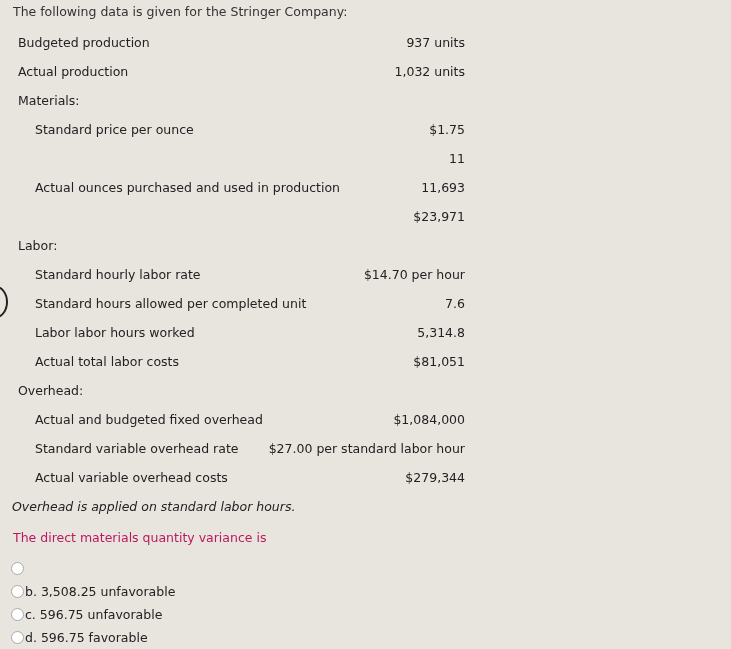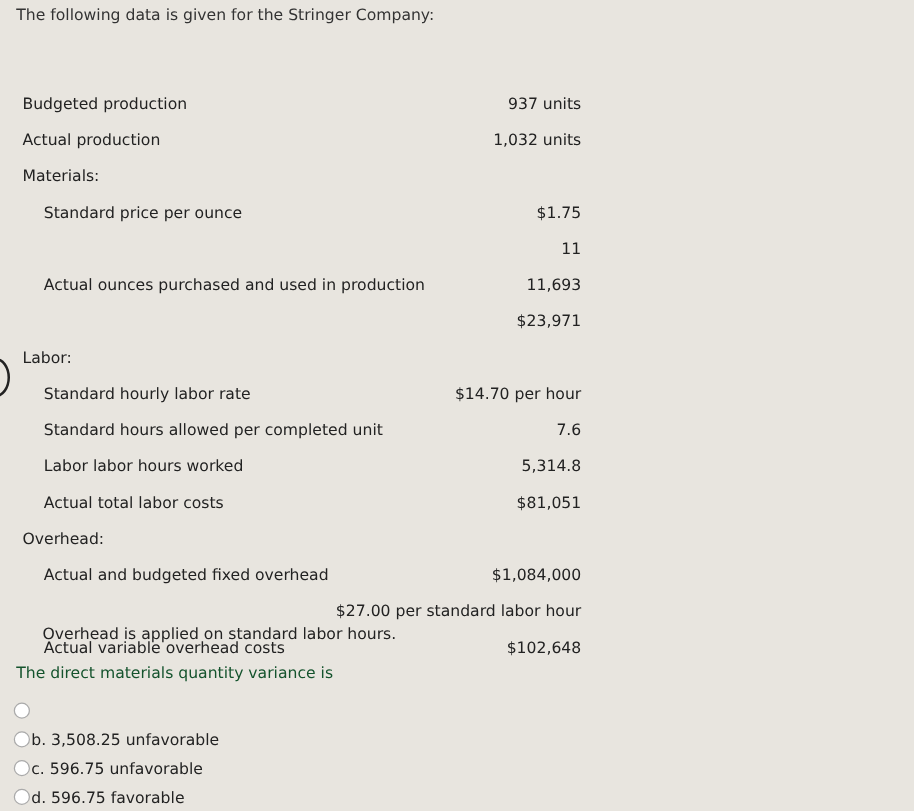--- a/index.html
+++ b/index.html
@@ -4,27 +4,27 @@
 <style>
   html, body { margin:0; padding:0; }
   body {
     width:731px; height:649px; overflow:hidden;
     background:#e8e5df;
     font-family:"DejaVu Sans", sans-serif;
     font-size:12.5px; color:#222;
     position:relative;
   }
   .intro { position:absolute; left:13px; top:4px; color:#333; }
-  .row { position:absolute; left:0; width:588px; height:29px;margin-top:40px; }
+  .row { position:absolute; left:0; width:588px; height:29px; }
   .row .label { position:absolute; top:0; white-space:nowrap; }
   .row .value { position:absolute; right:123px; top:0; white-space:nowrap; text-align:right; }
   .lvl0 .label { left:18px; }
   .lvl1 .label { left:35px; }
-  .note { position:absolute; left:34px; top:499px; }
-  .question { position:absolute; left:13px; top:530px; color:#14532d; }
+  .note { position:absolute; left:12px; top:499px;font-style:italic; }
+  .question { position:absolute; left:13px; top:530px; color:#be185d; }
   .opt { position:absolute; left:11px; height:20px; display:flex; align-items:center; }
   .radio {
     width:13px; height:13px; border-radius:50%;
     border:1px solid #aaa; background:#fff; box-sizing:border-box;
     margin-right:1px;
   }
   .edge-circle {
     position:absolute; left:-16px; top:286px; width:20px; height:28px;
     border:2px solid #222; border-radius:50%;
   }
@@ -81,25 +81,26 @@
   <span class="value">$81,051</span>
 </div>
 <div class="row lvl0" style="top:383px">
   <span class="label">Overhead:</span>
 </div>
 <div class="row lvl1" style="top:412px">
   <span class="label">Actual and budgeted fixed overhead</span>
   <span class="value">$1,084,000</span>
 </div>
 <div class="row lvl1" style="top:441px">
+  <span class="label">Standard variable overhead rate</span>
   <span class="value">$27.00 per standard labor hour</span>
 </div>
 <div class="row lvl1" style="top:470px">
   <span class="label">Actual variable overhead costs</span>
-  <span class="value">$102,648</span>
+  <span class="value">$279,344</span>
 </div>
 
 <div class="note">Overhead is applied on standard labor hours.</div>
 <div class="question">The direct materials quantity variance is</div>
 
 <label class="opt" style="top:558px">
   <span class="radio"></span>
 </label>
 <label class="opt" style="top:581px">
   <span class="radio"></span>

